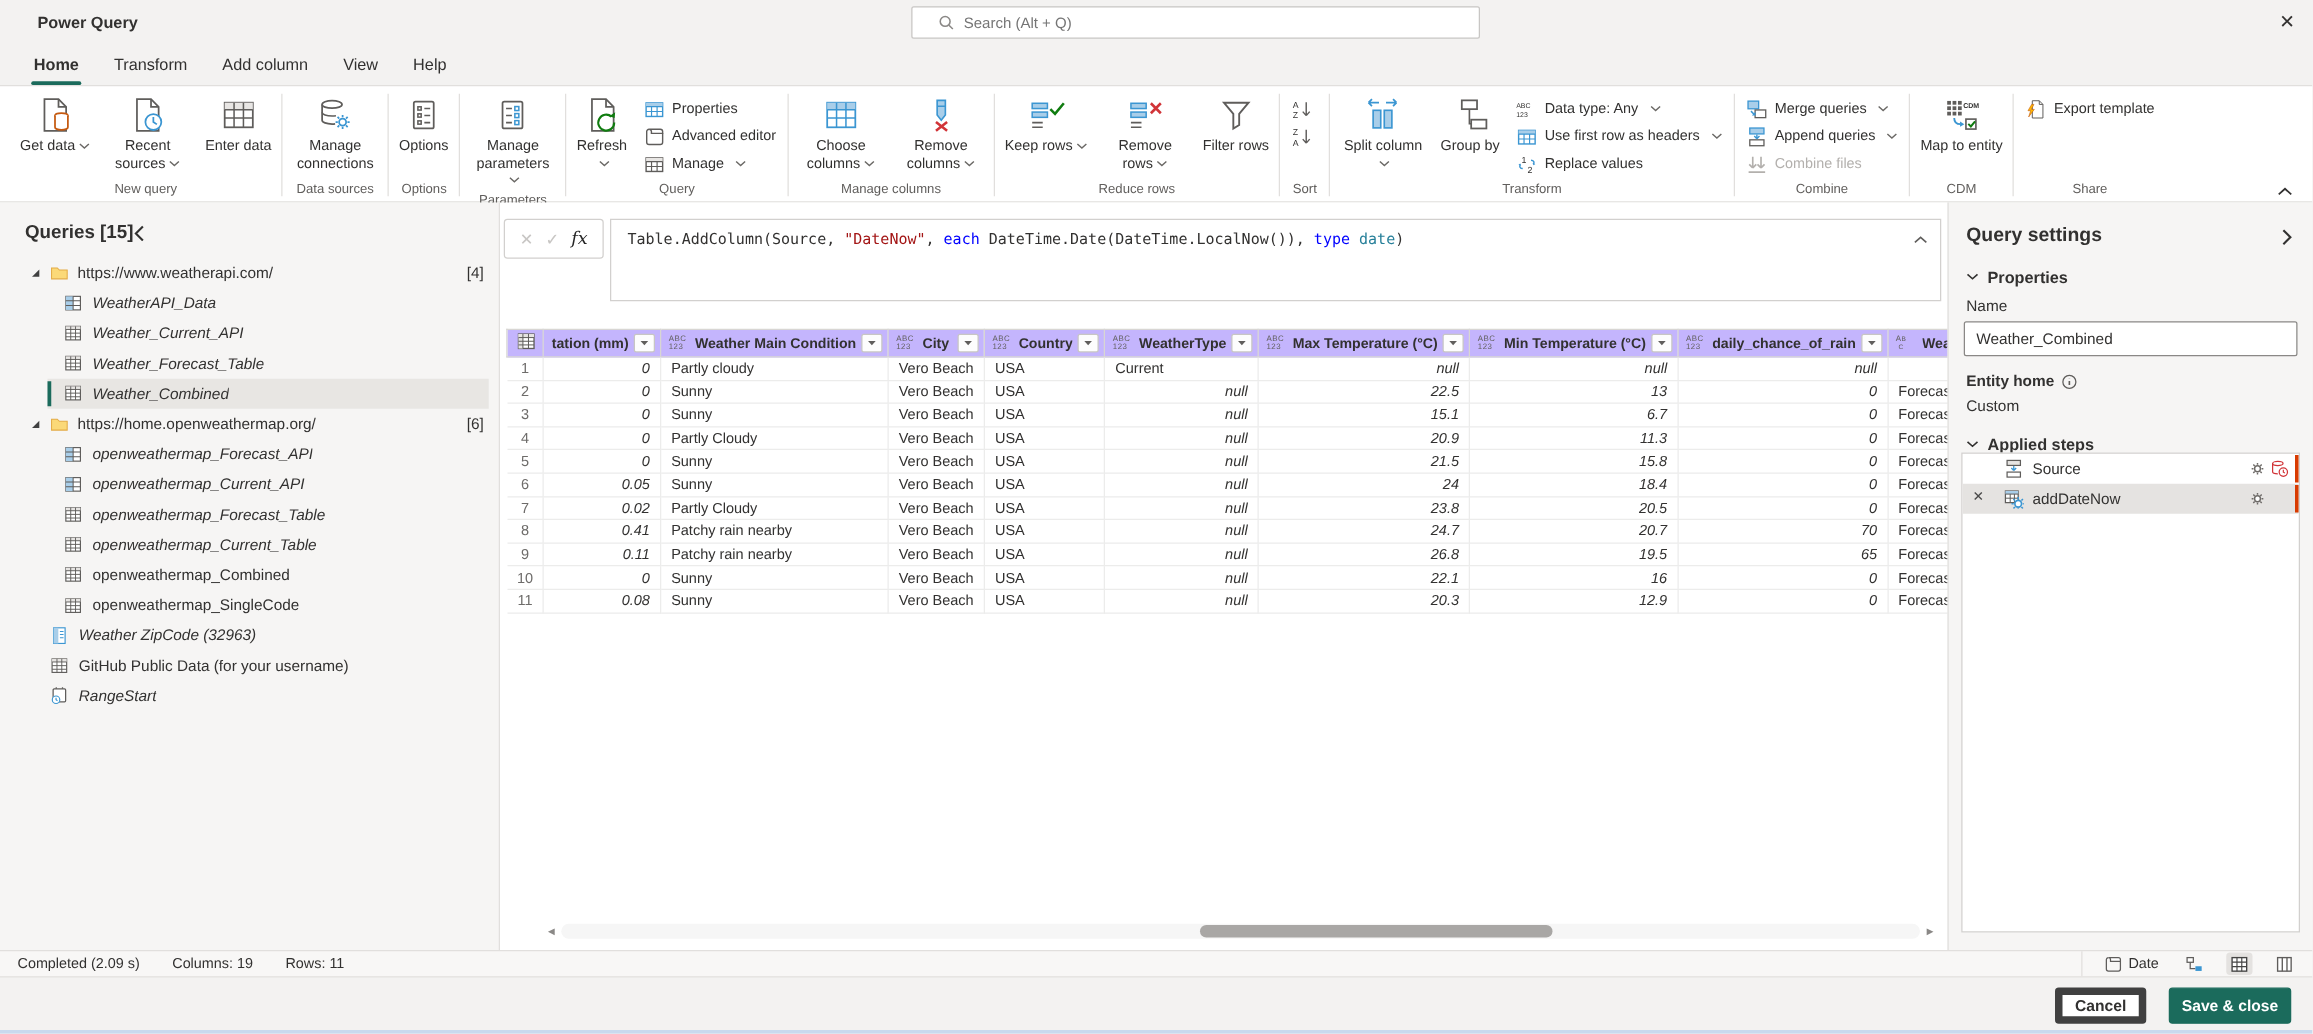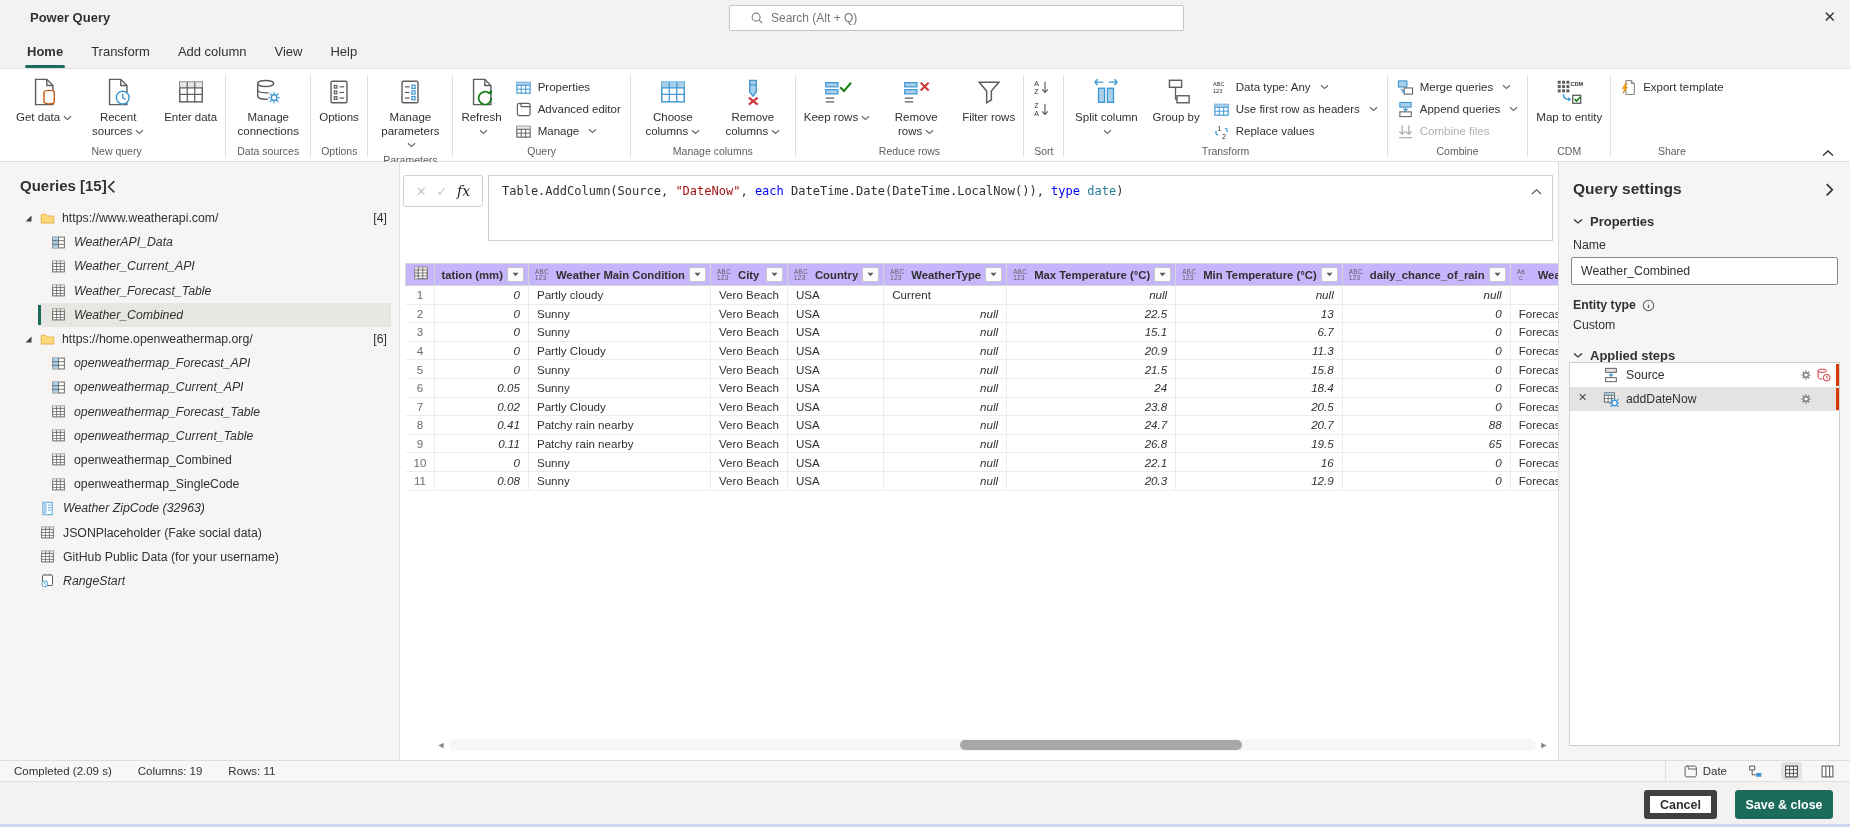--- a/index.html
+++ b/index.html
@@ -709,30 +709,20 @@
         </div>
         <div class="q-row leaf it">
           <span class="icn-q">
             <svg viewBox="0 0 18 18" xmlns="http://www.w3.org/2000/svg">
               <rect x="3.5" y="1.5" width="11" height="15" fill="#fff" stroke="#3b96d2" stroke-width="1.1"></rect>
               <rect x="3.5" y="1.5" width="4.5" height="15" fill="#a9cee9"></rect>
               <path d="M9.5 5h3.5M9.5 8h3.5M9.5 11h3.5" stroke="#3b96d2" stroke-width="1"></path>
             </svg>
           </span>
           <span class="lbl">Weather ZipCode (32963)</span>
-        </div>
-        <div class="q-row leaf">
-          <span class="icn-q">
-            <svg viewBox="0 0 18 18" xmlns="http://www.w3.org/2000/svg">
-              <rect x="2" y="2.5" width="14" height="13" fill="#fff" stroke="#5f5d5b" stroke-width="1.1"></rect>
-              <rect x="2" y="2.5" width="14" height="3" fill="#e6e4e2"></rect>
-              <path d="M2 5.5h14M2 9h14M2 12.5h14M6.7 2.5v13M11.3 2.5v13" stroke="#5f5d5b" stroke-width=".9" fill="none"></path>
-            </svg>
-          </span>
-          <span class="lbl">JSONPlaceholder (Fake social data)</span>
         </div>
         <div class="q-row leaf">
           <span class="icn-q">
             <svg viewBox="0 0 18 18" xmlns="http://www.w3.org/2000/svg">
               <rect x="2" y="2.5" width="14" height="13" fill="#fff" stroke="#5f5d5b" stroke-width="1.1"></rect>
               <rect x="2" y="2.5" width="14" height="3" fill="#e6e4e2"></rect>
               <path d="M2 5.5h14M2 9h14M2 12.5h14M6.7 2.5v13M11.3 2.5v13" stroke="#5f5d5b" stroke-width=".9" fill="none"></path>
             </svg>
           </span>
           <span class="lbl">GitHub Public Data (for your username)</span>
@@ -995,21 +985,21 @@
             </tr>
             <tr>
               <td class="rownum">8</td>
               <td class="num">0.41</td>
               <td class="">Patchy rain nearby</td>
               <td class="">Vero Beach</td>
               <td class="">USA</td>
               <td class="nul">null</td>
               <td class="num">24.7</td>
               <td class="num">20.7</td>
-              <td class="num">88</td>
+              <td class="num">70</td>
               <td class="">Forecast</td>
               <td class="num">10/11/2025</td>
             </tr>
             <tr>
               <td class="rownum">9</td>
               <td class="num">0.11</td>
               <td class="">Patchy rain nearby</td>
               <td class="">Vero Beach</td>
               <td class="">USA</td>
               <td class="nul">null</td>
@@ -1068,21 +1058,21 @@
       <span class="sec-chev" id="chev-props">
           <svg viewBox="0 0 10 6" xmlns="http://www.w3.org/2000/svg">
             <path d="M1 1l4 3.5L9 1" fill="none" stroke="currentColor" stroke-width="1.3"></path>
           </svg>
         </span>
       <span>Properties</span>
     </div>
     <div class="fld-label">Name</div>
     <input class="name-input" value="Weather_Combined" style="">
     <div class="entity-row">
-      <span>Entity type</span>
+      <span>Entity home</span>
       <span class="icn-info" id="info-slot">
           <svg viewBox="0 0 14 14" xmlns="http://www.w3.org/2000/svg">
             <circle cx="7" cy="7" r="5.6" fill="none" stroke="#5f5d5b" stroke-width="1.1"></circle>
             <path d="M7 6.2v3.4M7 4v.3" stroke="#5f5d5b" stroke-width="1.4" fill="none"></path>
           </svg>
         </span>
     </div>
     <div class="entity-val">Custom</div>
     <div class="sec-head">
       <span class="sec-chev" id="chev-steps">

